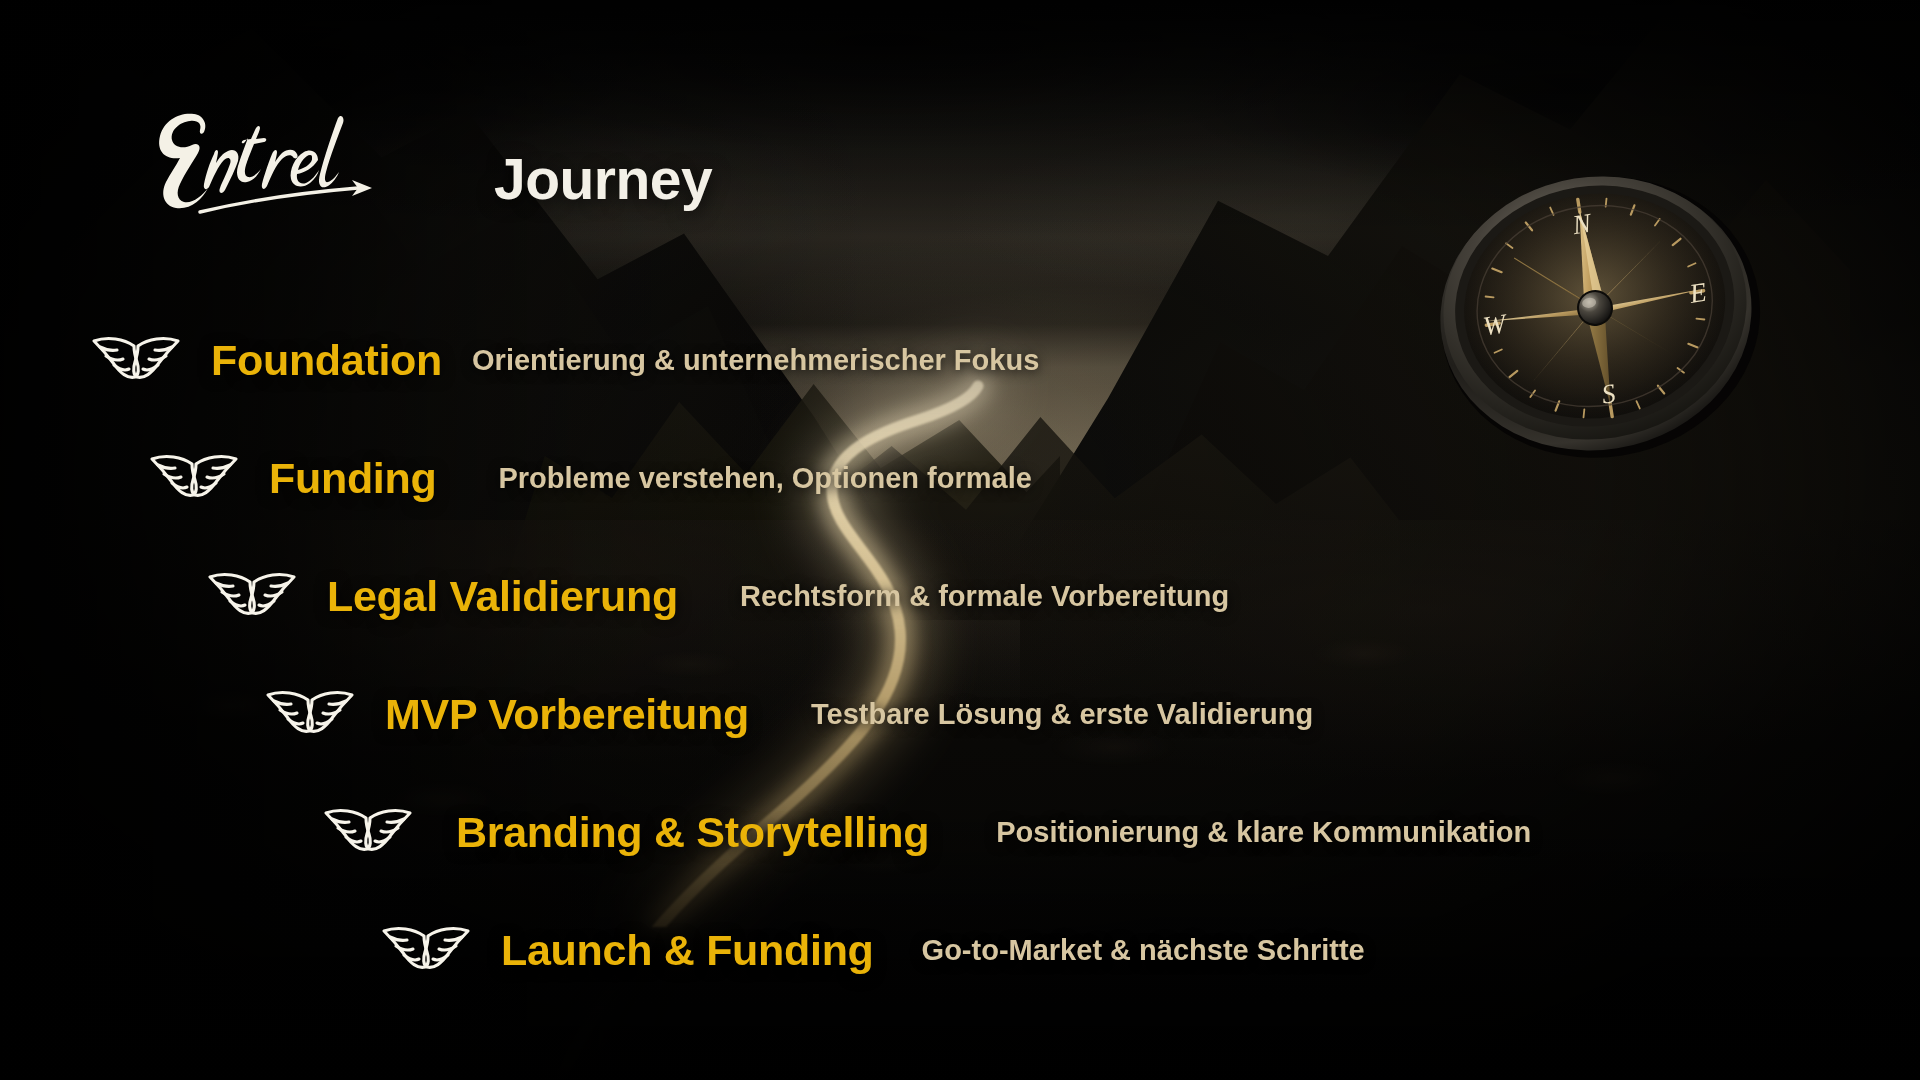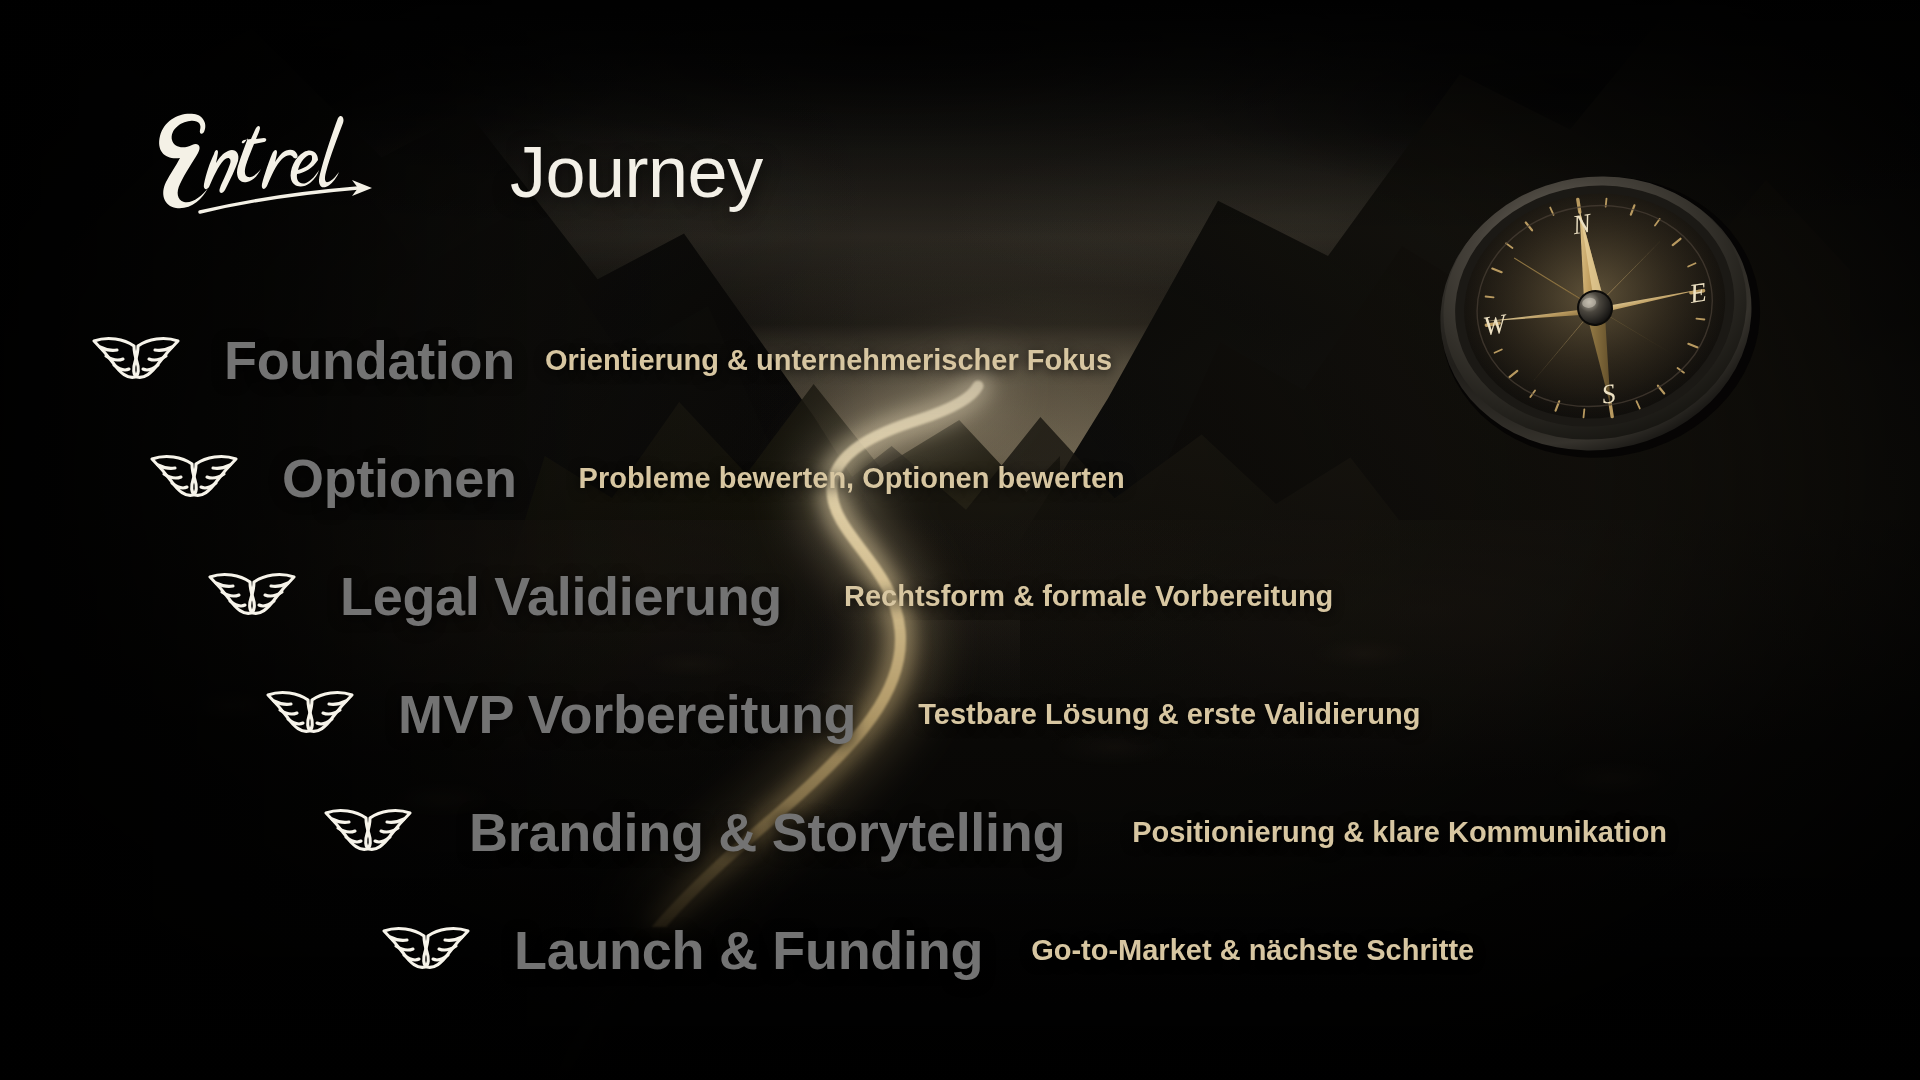--- a/index.html
+++ b/index.html
@@ -165,50 +165,50 @@
     background: linear-gradient(180deg, rgba(0,0,0,0.86) 0%, rgba(0,0,0,0.36) 9%, rgba(0,0,0,0) 22%);
   }
 
   
   #content { position: absolute; inset: 0; }
 
   .header { position: absolute; left: 140px; top: 96px; display: flex; align-items: flex-end; }
   .logo-mark { width: 330px; height: 130px; display: block; }
   .header-title {
     color: #f3f0e7;
-    font-size: 72px;
-    font-weight: 400;
+    font-size: 57px;
+    font-weight: 700;
     letter-spacing: -0.5px;
     line-height: 1;
-    margin-left: 40px;
+    margin-left: 24px;
     margin-bottom: 18px;
     white-space: nowrap;
     text-shadow: 0 3px 18px rgba(0,0,0,0.75);
   }
 
   
   .compass { position: absolute; left: 1425px; top: 160px; width: 340px; height: 300px; }
 
   
   .steps { position: absolute; left: 0; top: 330px; width: 1920px; }
   .step {
     position: relative;
     display: flex;
     align-items: center;
     height: 60px;
     margin-bottom: 58px;
   }
   .step-icon { width: 108px; height: 52px; flex: 0 0 auto; }
   .step-title {
-    color: #737373;
-    font-size: 54px;
+    color: #eab308;
+    font-size: 43px;
     font-weight: 700;
     letter-spacing: -0.3px;
     white-space: nowrap;
-    margin-left: 34px;
+    margin-left: 21px;
     text-shadow: 0 2px 14px rgba(0,0,0,0.8);
   }
   .step-sub {
     color: #d7c6a1;
     font-size: 29px;
     font-weight: 700;
     white-space: nowrap;
     text-shadow: 0 2px 12px rgba(0,0,0,0.85);
   }
 </style>
@@ -475,22 +475,22 @@
           <span><svg class="step-icon" viewBox="0 0 108 52">
               <use href="#wings-glyph" x="0" y="0"></use>
             </svg></span>
           <div class="step-title">Foundation</div>
           <div class="step-sub" style="margin-left: 30px;">Orientierung &amp; unternehmerischer Fokus</div>
         </div>
         <div class="step" style="padding-left: 140px;">
           <span><svg class="step-icon" viewBox="0 0 108 52">
               <use href="#wings-glyph" x="0" y="0"></use>
             </svg></span>
-          <div class="step-title">Optionen</div>
-          <div class="step-sub" style="margin-left: 62px;">Probleme bewerten, Optionen bewerten</div>
+          <div class="step-title">Funding</div>
+          <div class="step-sub" style="margin-left: 62px;">Probleme verstehen, Optionen formale</div>
         </div>
         <div class="step" style="padding-left: 198px;">
           <span><svg class="step-icon" viewBox="0 0 108 52">
               <use href="#wings-glyph" x="0" y="0"></use>
             </svg></span>
           <div class="step-title">Legal Validierung</div>
           <div class="step-sub" style="margin-left: 62px;">Rechtsform &amp; formale Vorbereitung</div>
         </div>
         <div class="step" style="padding-left: 256px;">
           <span><svg class="step-icon" viewBox="0 0 108 52">

